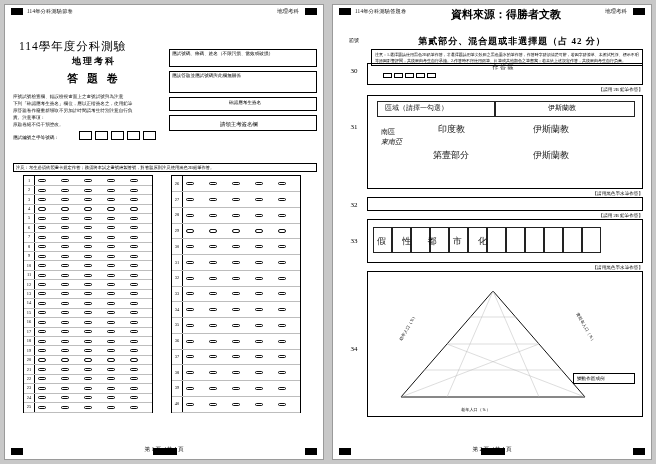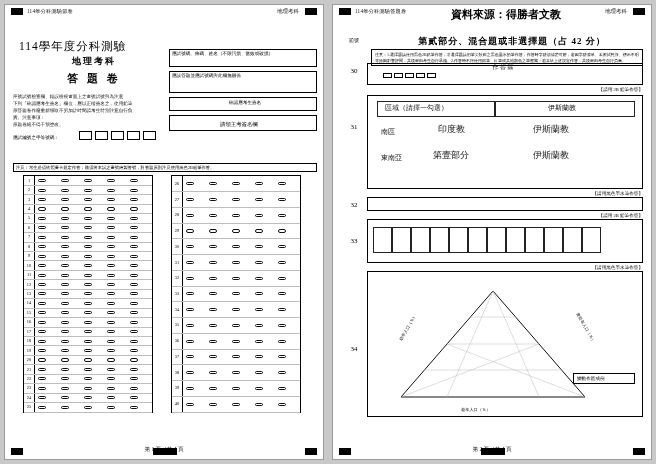--- a/index.html
+++ b/index.html
@@ -431,21 +431,21 @@
   <div class="ansbox" style="left:34px;top:90px;width:276px;height:94px;"></div>
   <div class="hwbx" style="left:44px;top:96px;width:118px;height:16px;"></div>
   <div class="hwsm" style="left:52px;top:98px;">區域（請擇一勾選）</div>
   <div class="hwbx" style="left:162px;top:96px;width:140px;height:16px;"></div>
   <div class="hwsm" style="left:215px;top:98px;">伊斯蘭教</div>
 
   <div class="hwsm" style="left:48px;top:122px;">南區</div>
   <div class="hw" style="left:105px;top:118px;">印度教</div>
   <div class="hw" style="left:200px;top:118px;">伊斯蘭教</div>
 
-  <div class="hwsm" style="left:48px;top:148px;">東南亞</div>
+  <div class="hwsm" style="left:48px;top:132px;font-style:italic;">東南亞</div>
   <div class="hw" style="left:100px;top:144px;">第壹部分</div>
   <div class="hw" style="left:200px;top:144px;">伊斯蘭教</div>
 
   <div class="penlbl" style="left:200px;top:186px;width:110px;">【請用黑色墨水筆作答】</div>
 
   <div class="qnum" style="left:13px;top:196px;">32</div>
   <div class="ansbox" style="left:34px;top:192px;width:276px;height:14px;"></div>
   <div class="penlbl" style="left:200px;top:208px;width:110px;">【請用 2B 鉛筆作答】</div>
 
   <div class="qnum" style="left:13px;top:232px;">33</div>
@@ -455,20 +455,21 @@
     <div class="hwbx" style="left: 211px; top: 222px; width: 19px; height: 26px; position: absolute;"></div>
     <div class="hwbx" style="left: 192px; top: 222px; width: 19px; height: 26px; position: absolute;"></div>
     <div class="hwbx" style="left: 173px; top: 222px; width: 19px; height: 26px; position: absolute;"></div>
     <div class="hwbx" style="left: 154px; top: 222px; width: 19px; height: 26px; position: absolute;"></div>
     <div class="hwbx" style="left: 135px; top: 222px; width: 19px; height: 26px; position: absolute;"></div>
     <div class="hwbx" style="left: 116px; top: 222px; width: 19px; height: 26px; position: absolute;"></div>
     <div class="hwbx" style="left: 97px; top: 222px; width: 19px; height: 26px; position: absolute;"></div>
     <div class="hwbx" style="left: 78px; top: 222px; width: 19px; height: 26px; position: absolute;"></div>
     <div class="hwbx" style="left: 59px; top: 222px; width: 19px; height: 26px; position: absolute;"></div>
     <div class="hwbx" style="left: 40px; top: 222px; width: 19px; height: 26px; position: absolute;"></div>
+  <div class="hw" style="left:44px;top:230px;letter-spacing:7px;">假 性 都 市 化</div>
   <div class="penlbl" style="left:200px;top:260px;width:110px;">【請用黑色墨水筆作答】</div>
 
   <div class="qnum" style="left:13px;top:340px;">34</div>
   <div class="ansbox" style="left:34px;top:266px;width:276px;height:146px;"></div>
 
   <svg style="position:absolute;left:60px;top:280px;" width="200" height="120">
     <polygon points="100,6 192,112 8,112" fill="none" stroke="#111" stroke-width="1"></polygon>
     <line x1="54" y1="59" x2="146" y2="59" stroke="#bbb" stroke-width="0.5"></line>
     <line x1="31" y1="85" x2="169" y2="85" stroke="#bbb" stroke-width="0.5"></line>
     <line x1="77" y1="32" x2="123" y2="32" stroke="#bbb" stroke-width="0.5"></line>

